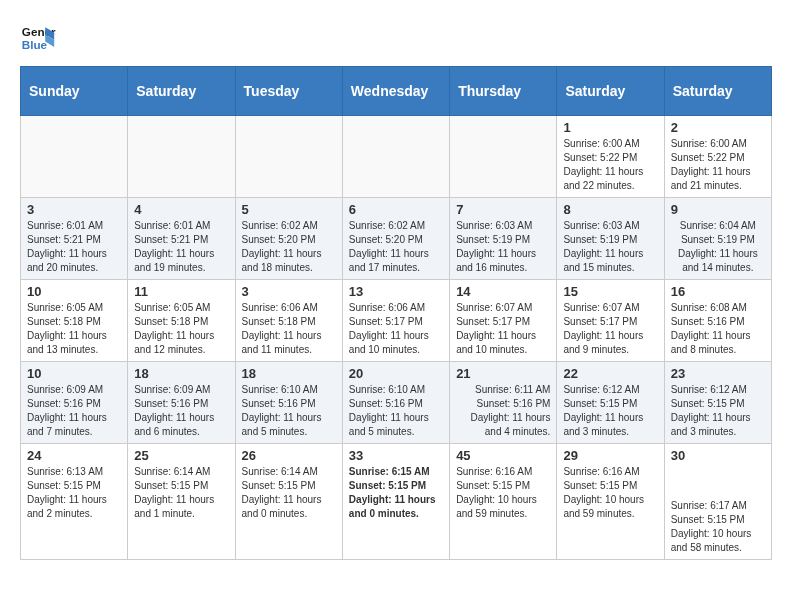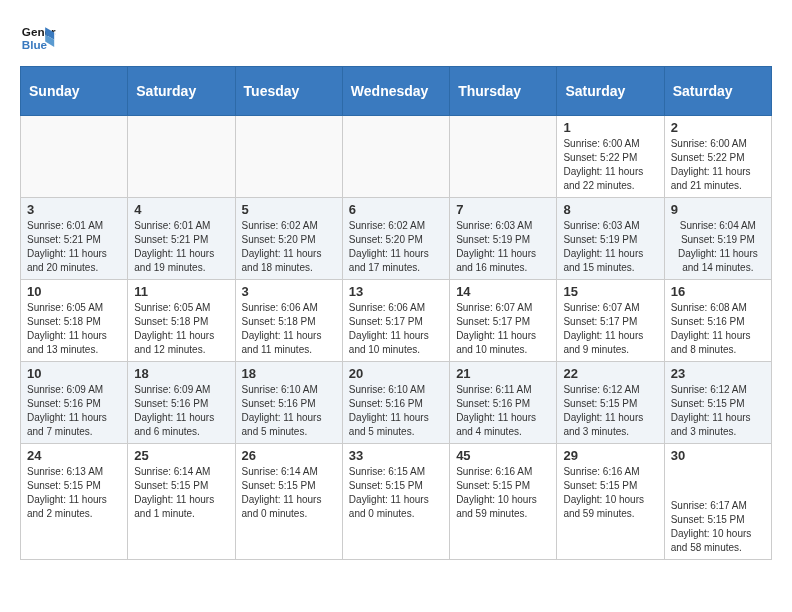--- a/index.html
+++ b/index.html
@@ -257,21 +257,21 @@
         </td>
         <td>
           <span class="day-number">20</span>
           <div class="day-info" style="white-space: pre-line;">Sunrise: 6:10 AM
 Sunset: 5:16 PM
 Daylight: 11 hours
 and 5 minutes.</div>
         </td>
         <td>
           <span class="day-number">21</span>
-          <div class="day-info" style="white-space: pre-line;">Sunrise: 6:11 AM
+          <div class="day-info" style="white-space: pre-line; text-align: right;">Sunrise: 6:11 AM
 Sunset: 5:16 PM
 Daylight: 11 hours
 and 4 minutes.</div>
         </td>
         <td>
           <span class="day-number">22</span>
           <div class="day-info" style="white-space: pre-line;">Sunrise: 6:12 AM
 Sunset: 5:15 PM
 Daylight: 11 hours
 and 3 minutes.</div>
@@ -301,21 +301,21 @@
         </td>
         <td>
           <span class="day-number">26</span>
           <div class="day-info" style="white-space: pre-line;">Sunrise: 6:14 AM
 Sunset: 5:15 PM
 Daylight: 11 hours
 and 0 minutes.</div>
         </td>
         <td>
           <span class="day-number">33</span>
-          <div class="day-info" style="white-space: pre-line;">Sunrise: 6:15 AM
+          <div class="day-info" style="white-space: pre-line; font-weight: bold;">Sunrise: 6:15 AM
 Sunset: 5:15 PM
 Daylight: 11 hours
 and 0 minutes.</div>
         </td>
         <td>
           <span class="day-number">45</span>
           <div class="day-info" style="white-space: pre-line;">Sunrise: 6:16 AM
 Sunset: 5:15 PM
 Daylight: 10 hours
 and 59 minutes.</div>

